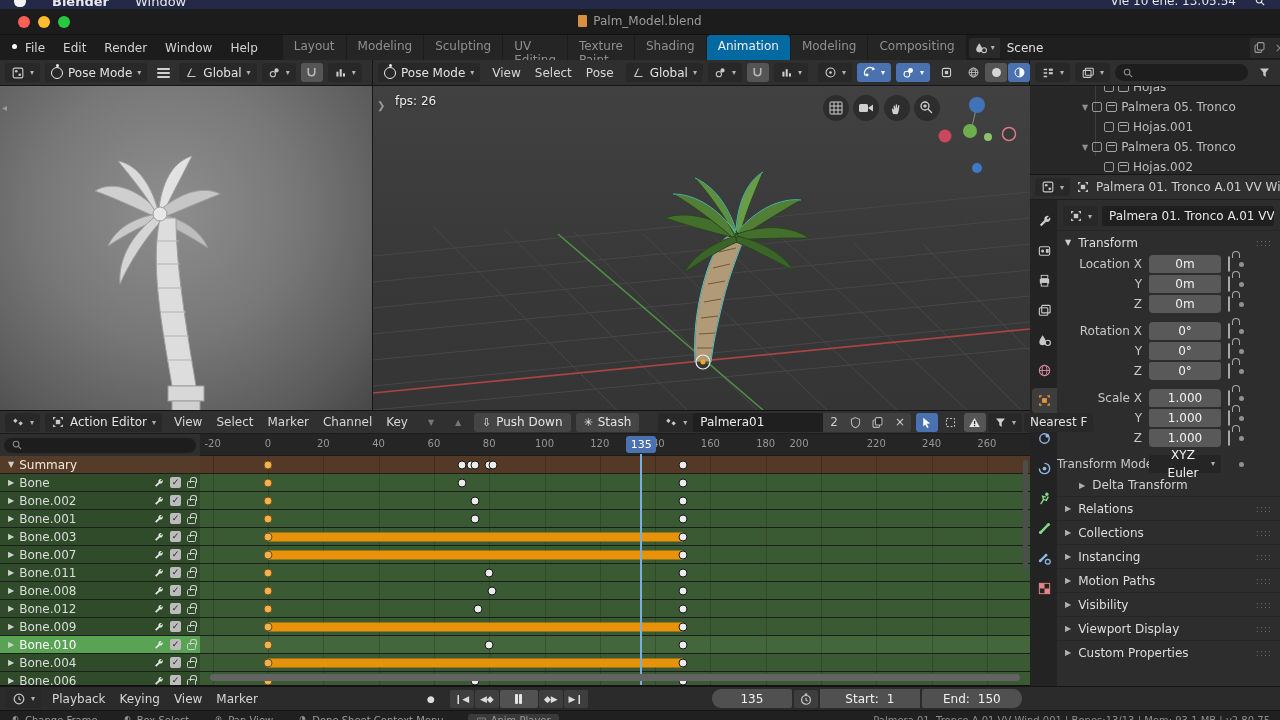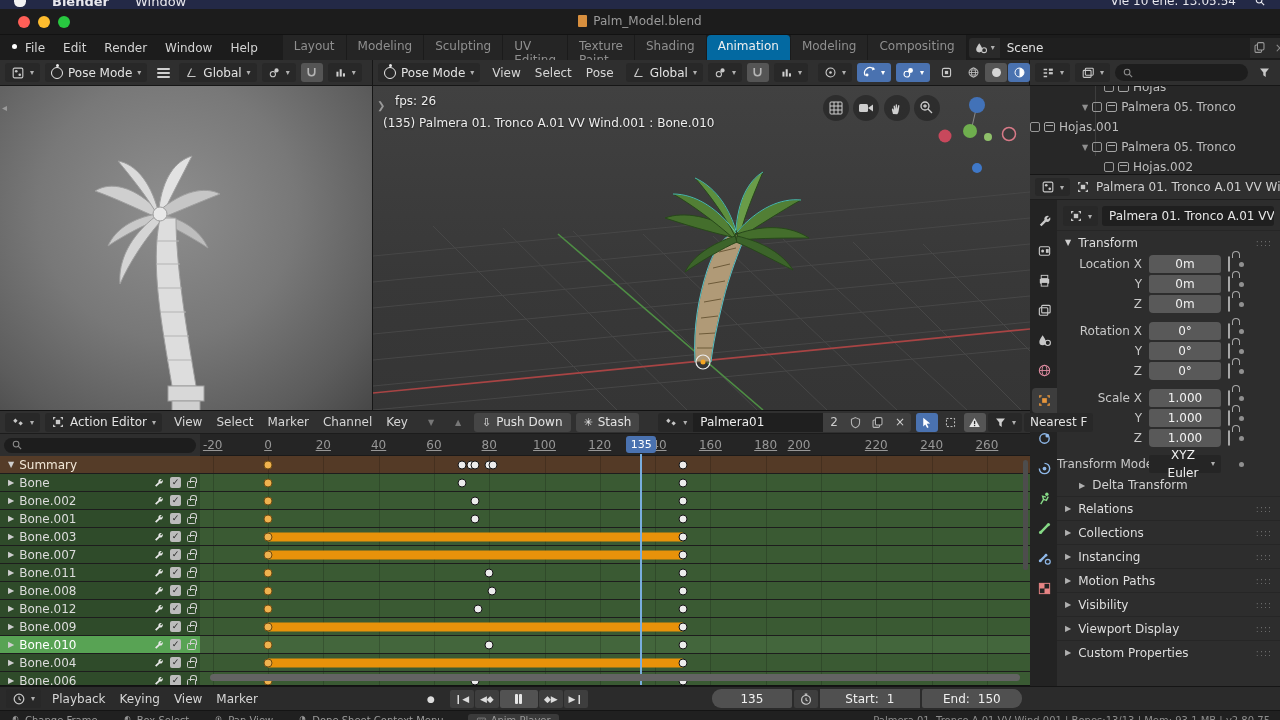--- a/index.html
+++ b/index.html
@@ -87,21 +87,21 @@
   .lockico { position:relative; width:11px; height:9px; border:1.2px solid #a8a8a8; border-radius:2px; margin-top:5px; }
   .lockico:after { content:""; position:absolute; left:3px; top:-6px; width:6px; height:6px; border:1.2px solid #a8a8a8; border-bottom:none; border-radius:4px 4px 0 0; }
   .subpanel { display:flex; align-items:center; gap:7px; height:22px; padding-left:22px; color:#d2d2d2; }
 
   
   #dope { left:0; top:410px; width:1030px; height:276px; background:#2b2b2b; border-top:1px solid #121212; border-bottom:1px solid #121212; }
   #dope-hdr { position:absolute; left:0; top:0; width:100%; height:23px; background:#303030; border-bottom:1px solid #1c1c1c; display:flex; align-items:center; gap:5px; padding:0 5px; }
   #dope-body { position:absolute; left:0; top:23px; width:100%; bottom:0; overflow:hidden; }
   #ds-searchcorner { position:absolute; left:0; top:0; width:200px; height:22px; background:#2e2e2e; display:flex; align-items:center; padding:0 4px; }
   #ds-ruler { position:absolute; left:200px; top:0; right:0; height:22px; background:#252525; border-bottom:1px solid #1a1a1a; }
-  .rlabel { position:absolute; top:4px; transform:translateX(-50%); color:#979797; font-size:12px;text-decoration:underline; }
+  .rlabel { position:absolute; top:4px; transform:translateX(-50%); color:#979797; font-size:10px; }
   #ds-rows { position:absolute; left:0; top:22px; right:0; bottom:0; }
   .chrow { position:absolute; left:0; width:100%; height:18px; border-bottom:1px solid #1d1d1d; }
   .chname { position:absolute; left:0; top:0; width:200px; height:17px; display:flex; align-items:center; gap:5px; padding:0 4px 0 8px; color:#dcdcdc; }
   .chkeys { position:absolute; left:200px; top:0; right:0; height:17px; }
   .gridv { position:absolute; top:0; bottom:0; width:1px; background:rgba(0,0,0,.17); }
   .key { position:absolute; width:9px; height:9px; border-radius:50%; background:#ececec; border:1px solid #151515; transform:translate(-50%,-50%); top:50%; }
   .key.sel { background:#efb24f; border-color:#6f4b10; }
   .kbar { position:absolute; height:9px; top:50%; transform:translateY(-50%); background:#e8920a; }
   .chicons { margin-left:auto; display:flex; align-items:center; gap:6px; }
   .checkico { width:11px; height:11px; background:#bcbcbc; border-radius:2px; color:#262626; font-size:9px; line-height:11px; text-align:center; font-weight:bold; }
@@ -492,38 +492,37 @@
         <line x1="604" y1="19" x2="598" y2="45" stroke="#8a8a8a"></line>
         <circle cx="604" cy="19" r="8" fill="#4272b8"></circle>
         <circle cx="597" cy="45" r="7" fill="#6fae4e"></circle>
         <circle cx="615" cy="51" r="4" fill="#8fc06a"></circle>
         <circle cx="572" cy="50" r="6.5" fill="#c8485c"></circle>
         <circle cx="636" cy="48" r="6.5" fill="#3a3a3a" stroke="#d87a88" stroke-width="1.5"></circle>
         <circle cx="604" cy="82" r="5" fill="#3f78c8"></circle>
       </g>
     </svg>
     <span class="vptext" style="left:22px;top:8px">fps: 26</span>
-    <span class="vptext" style="left:10px;top:30px">(135) Palmera 01. Tronco A.01 VV Wind.001 : Bone.010</span>
     <span class="vpcollapse" style="left:4px;top:14px">❯</span>
   </div>
 
   <div id="outliner" class="abs">
       <div class="olline" style="left: 65px; top: 0px; height: 70px;"></div>
       <div class="olrow" style="top: -9px; padding-left: 74px;">
         <span class="olbox"></span>
         <span class="olmesh"></span>
         <span>Hojas</span>
       </div>
       <div class="olrow" style="top: 11px; padding-left: 52px;">
         <span class="car" style="color: rgb(143, 143, 143);">▼</span>
         <span class="olbox"></span>
         <span class="olmesh"></span>
         <span>Palmera 05. Tronco</span>
       </div>
-      <div class="olrow" style="top: 31px; ">
+      <div class="olrow" style="top: 31px; padding-left: 74px;">
         <span class="olbox"></span>
         <span class="olmesh"></span>
         <span>Hojas.001</span>
       </div>
       <div class="olrow" style="top: 51px; padding-left: 52px;">
         <span class="car" style="color: rgb(143, 143, 143);">▼</span>
         <span class="olbox"></span>
         <span class="olmesh"></span>
         <span>Palmera 05. Tronco</span>
       </div>

